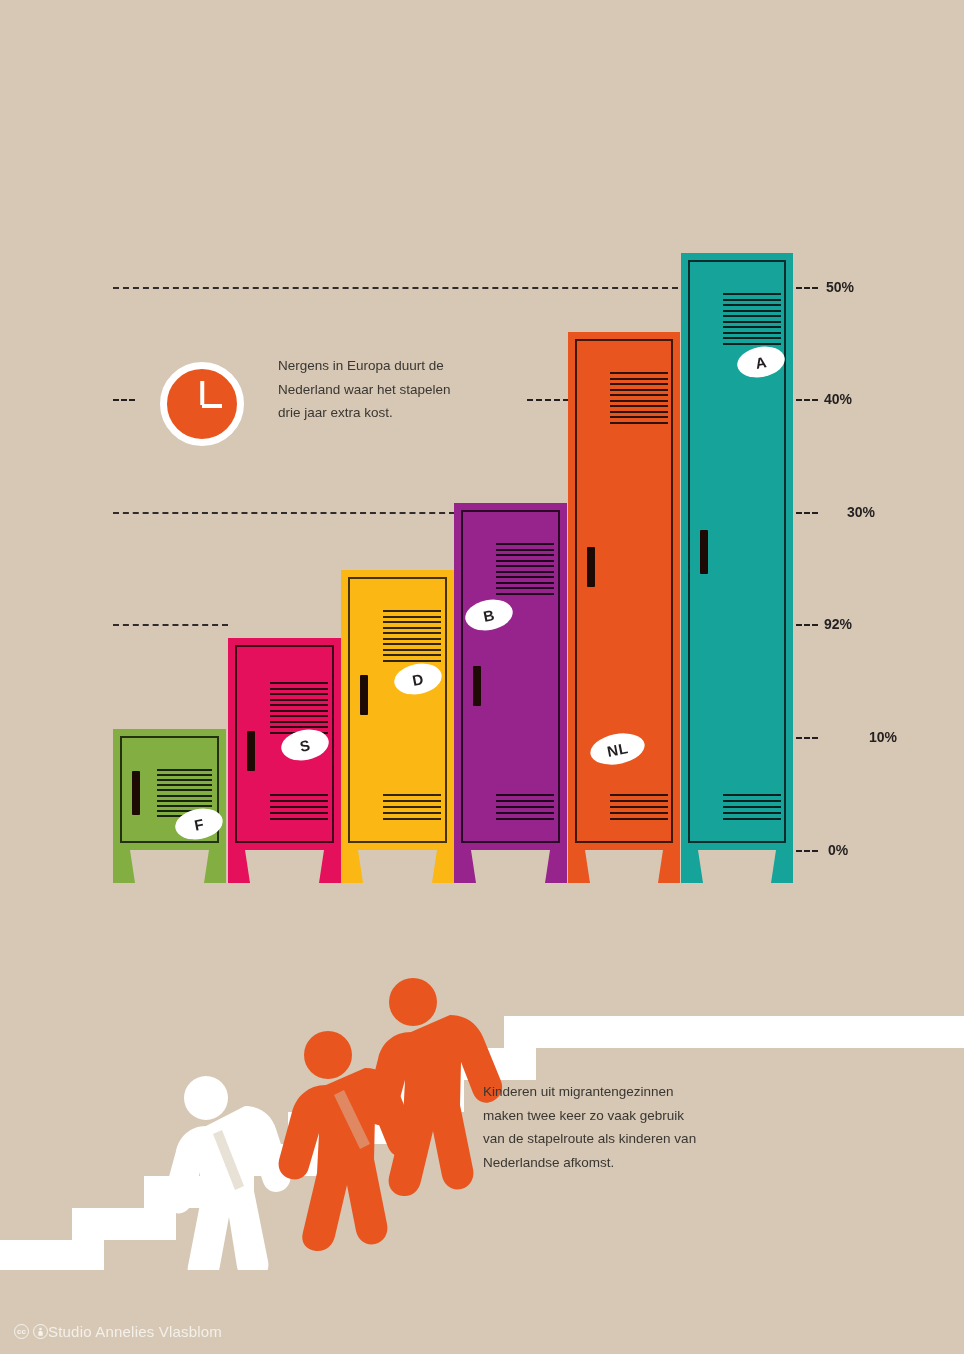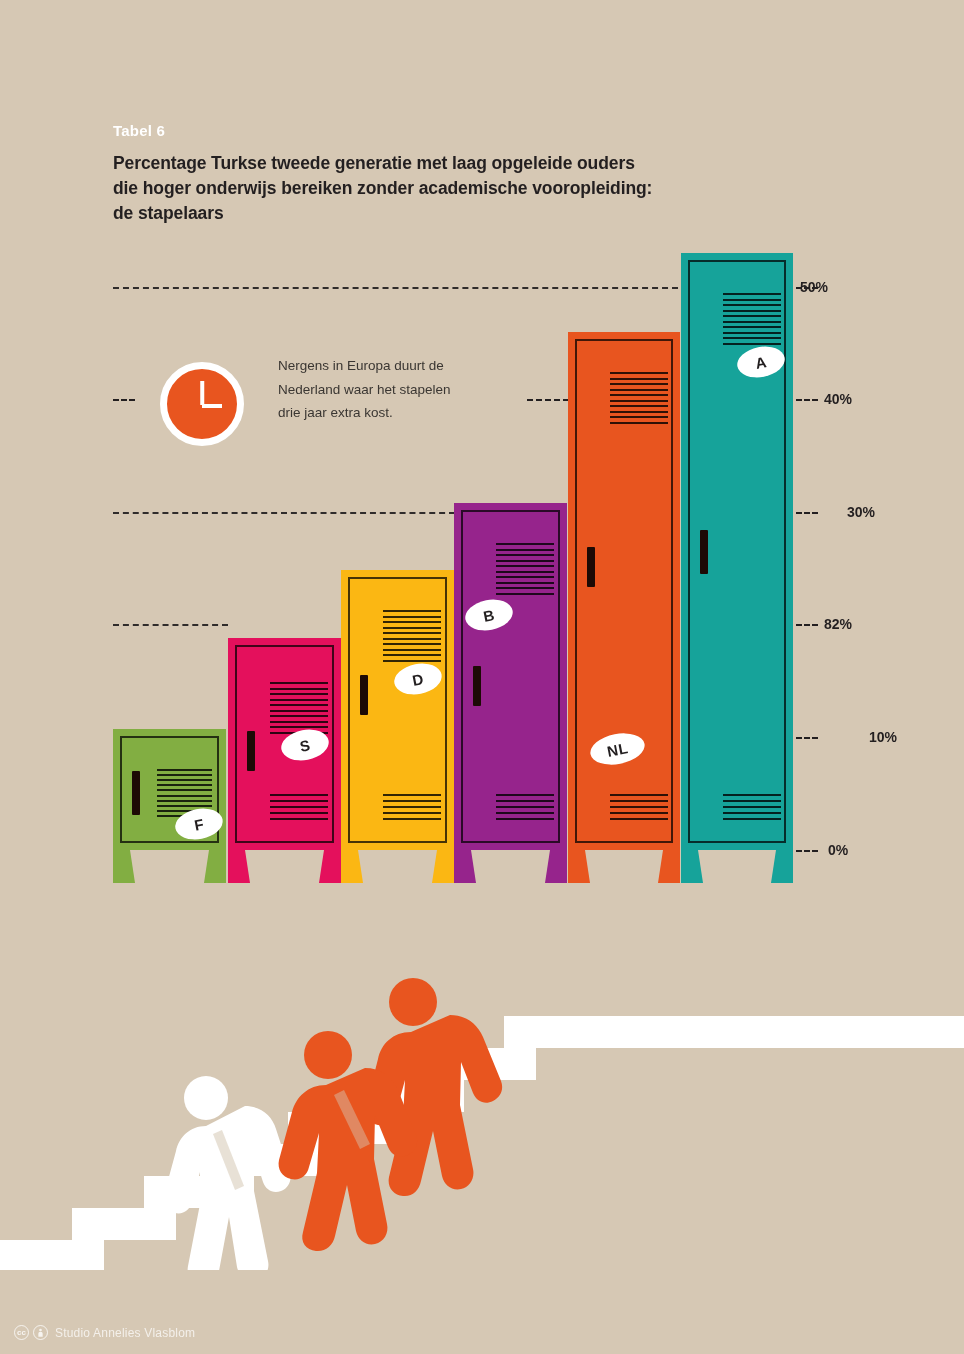--- a/index.html
+++ b/index.html
@@ -72,64 +72,58 @@
   
   .scene{position:absolute;left:0;top:930px;width:964px;height:340px;}
   .scene-text{
     position:absolute;left:483px;top:1080px;width:270px;
     font-size:13.5px;color:#3a3632;line-height:23.5px;
   }
 
   
   .footer{
     position:absolute;left:14px;bottom:14px;
-    display:flex;align-items:center;gap:7px;
+    display:flex;align-items:center;
   }
   .footer .cc-icons{display:flex;gap:4px;}
   .footer .cc-badge{
     width:15px;height:15px;border-radius:50%;
     border:1.4px solid rgba(255,255,255,.75);
     display:flex;align-items:center;justify-content:center;
     font-size:8px;color:rgba(255,255,255,.8);font-weight:bold;
     box-sizing:border-box;
   }
-  .footer .credit{font-size:12px;color:rgba(255,255,255,.72);letter-spacing:.2px;}
+  .footer .credit{font-size:15px;color:rgba(255,255,255,.72);letter-spacing:.2px;}
 </style>
 </head>
 <body>
 
 <div class="stage">
 
-  <div class="title-block">
-    <div class="tabel-label">Tabel 6</div>
-    <div class="title-line">Percentage Turkse tweede generatie met laag opgeleide ouders</div>
-    <div class="title-line">die hoger onderwijs bereiken zonder academische vooropleiding:</div>
-    <div class="title-line">de stapelaars</div>
-  </div>
 
   <div class="chart">
 
     <div class="gridline" style="left:113px;width:575px;top:287px;"></div>
     <div class="gridline" style="left:113px;width:342px;top:512px;"></div>
     <div class="gridline" style="left:113px;width:115px;top:624px;"></div>
 
     <div class="axis-tick" style="left:113px;top:399px;width:22px;"></div>
     <div class="axis-tick" style="left:527px;top:399px;width:42px;"></div>
 
     <div class="axis-tick" style="left:796px;top:287px;"></div>
-    <div class="axis-label" style="left:800px;top:287px;">50%</div>
+    <div class="axis-label" style="left:826px;top:287px;">50%</div>
 
     <div class="axis-tick" style="left:796px;top:399px;"></div>
     <div class="axis-label" style="left:824px;top:399px;">40%</div>
 
     <div class="axis-tick" style="left:796px;top:512px;"></div>
     <div class="axis-label" style="left:847px;top:512px;">30%</div>
 
     <div class="axis-tick" style="left:796px;top:624px;"></div>
-    <div class="axis-label" style="left:824px;top:624px;">82%</div>
+    <div class="axis-label" style="left:824px;top:624px;">92%</div>
 
     <div class="axis-tick" style="left:796px;top:737px;"></div>
     <div class="axis-label" style="left:824px;top:737px;margin-left:45px;">10%</div>
 
     <div class="axis-tick" style="left:796px;top:850px;"></div>
     <div class="axis-label" style="left:828px;top:850px;">0%</div>
 
     <div class="locker" style="left:113px;top:729px;width:113px;height:121px;">
       <div class="body" style="background:#82ae42;"></div>
       <div class="door"></div>
@@ -341,20 +335,26 @@
     <g fill="#e8551f">
       <circle cx="328" cy="125" r="24"></circle>
       <path d="M326 155 c-18 0 -30 12 -34 27 l-13 48 c-2 9 3 17 12 19 c9 2 16 -3 18 -12
                l10 -34 l-2 40 l-14 59 c-3 10 3 18 13 19 c9 1 17 -5 19 -15 l12 -51 l9 46
                c2 9 10 15 19 13 c9 -2 14 -11 12 -20 l-13 -65 l1 -44 l13 32 c4 9 12 12 20 8
                c8 -4 11 -12 8 -20 l-18 -45 c-6 -14 -18 -22 -33 -22 Z"></path>
       <path d="M344 160 l26 54 l-10 5 l-26 -54 Z" fill="#d6c8b4" opacity=".45"></path>
     </g>
   </svg>
 
+  <div class="scene-text">
+    <div>Kinderen uit migrantengezinnen</div>
+    <div>maken twee keer zo vaak gebruik</div>
+    <div>van de stapelroute als kinderen van</div>
+    <div>Nederlandse afkomst.</div>
+  </div>
 
   <div class="footer">
     <div class="cc-icons">
       <div class="cc-badge">cc</div>
       <div class="cc-badge">
         <svg width="9" height="9" viewBox="0 0 10 10">
           <circle cx="5" cy="2.2" r="1.5" fill="rgba(255,255,255,.8)"></circle>
           <path d="M5 4.2 c-1.6 0 -2.4 1 -2.4 2.3 l0 3.2 l4.8 0 l0 -3.2 c0 -1.3 -0.8 -2.3 -2.4 -2.3 Z" fill="rgba(255,255,255,.8)"></path>
         </svg>
       </div>

